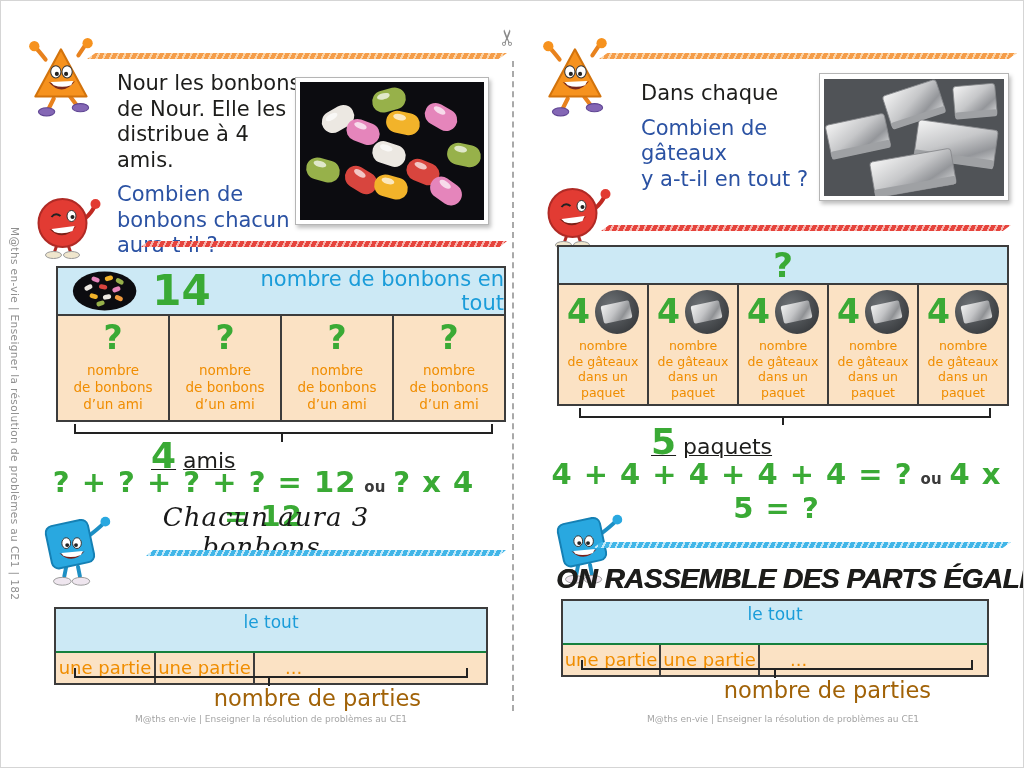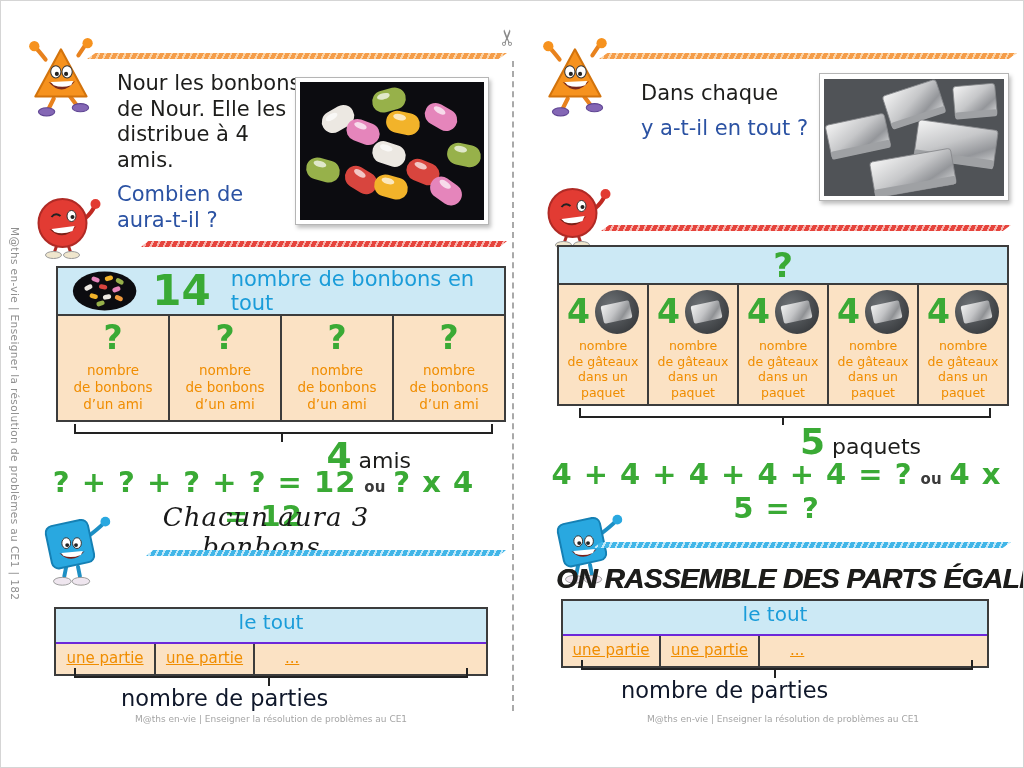--- a/index.html
+++ b/index.html
@@ -46,41 +46,41 @@
   .cell-label.l4{font-size:12.5px;line-height:15.5px;margin-top:2px;}
   .cake-circle{position:relative;display:inline-block;width:44px;height:44px;border-radius:50%;
                background:radial-gradient(circle at 35% 35%,#6e7276,#3b3e41 75%);overflow:hidden;}
   .cake-circle::after{content:"";position:absolute;left:7px;top:13px;width:29px;height:18px;border-radius:2px;
                background:linear-gradient(135deg,#f2f2f2,#c2c3c5 45%,#8f9194 72%,#dcdddd);transform:rotate(-12deg);}
 
   
   .bracket{position:absolute;height:8px;border-left:2px solid #222;border-right:2px solid #222;border-bottom:2px solid #222;box-sizing:content-box;}
   .btick{position:absolute;width:2px;background:#222;}
 
-  .count{position:absolute;text-align:right;}
+  .count{position:absolute;text-align:left;text-decoration:underline;}
   .count-num{font-size:36px;font-weight:bold;color:#3aaa35;}
   .count-word{font-size:22px;color:#1d1d1b;margin-left:7px;}
 
   .equation{position:absolute;text-align:center;font-weight:bold;color:#3aaa35;}
   .eq-main{font-size:29px;letter-spacing:1px;}
   .eq-or{font-size:15px;color:#3a3a3a;margin:0 8px;font-weight:600;}
 
   .answer{position:absolute;text-align:center;font-family:"DejaVu Serif",serif;font-style:italic;
           font-size:26px;letter-spacing:1px;color:#191919;}
 
   .rule-title{position:absolute;font-family:"Liberation Sans",sans-serif;font-weight:bold;font-style:italic;
           color:#1d1d1b;letter-spacing:-0.5px;text-shadow:.6px 0 #1d1d1b;white-space:nowrap;}
 
-  .g-header{height:35px;background:#cce9f5;border-bottom:2px solid #6d28d9;text-align:center;
-            font-size:20px;color:#1a9cd9;line-height:27px;box-sizing:border-box;}
+  .g-header{height:44px;background:#cce9f5;border-bottom:2px solid #15803d;text-align:center;
+            font-size:17px;color:#1a9cd9;line-height:27px;box-sizing:border-box;}
   .g-row{display:flex;height:30px;}
-  .g-cell{border-right:2px solid #3c3c3c;text-align:center;font-size:15px;color:#f08d00;line-height:29px;box-sizing:border-box;text-decoration:underline;}
+  .g-cell{border-right:2px solid #3c3c3c;text-align:center;font-size:18px;color:#f08d00;line-height:29px;box-sizing:border-box;}
   .g-cell.rest{flex:1;border-right:none;text-align:left;padding-left:30px;}
 
-  .parties{position:absolute;text-align:left;font-size:22.5px;color:#0f172a;}
+  .parties{position:absolute;text-align:right;font-size:22.5px;color:#a16207;}
   .footer{position:absolute;width:340px;text-align:center;font-size:9px;color:#a5a5a5;}
 
   .mascot{position:absolute;}
 </style>
 </head>
 <body>
 
 <div id="canvas">
 
   <div class="spine">M@ths en-vie | Enseigner la résolution de problèmes au CE1 | 182</div>
@@ -108,20 +108,21 @@
     </svg>
   </div>
   <div class="hline orange" style="left:86px;top:52px;width:420px;"></div>
 
   <div class="problem" style="left:116px;top:70px;width:185px;">
     <div>Nour les bonbons</div>
     <div>de Nour. Elle les</div>
     <div>distribue à 4 amis.</div>
     <div class="question">
       <div>Combien de</div>
+      <div>bonbons chacun</div>
       <div>aura-t-il ?</div>
     </div>
   </div>
 
   <div class="photo" style="left:294px;top:76px;width:194px;height:148px;">
     <div class="candy-field">
         <span class="candy" style="left: 72px; top: 7px; background: rgb(151, 177, 74); transform: rotate(-15deg);"></span>
         <span class="candy" style="left: 21px; top: 26px; background: rgb(236, 232, 226); transform: rotate(-30deg);"></span>
         <span class="candy" style="left: 124px; top: 24px; background: rgb(229, 133, 187); transform: rotate(30deg);"></span>
         <span class="candy" style="left: 46px; top: 39px; background: rgb(229, 133, 187); transform: rotate(20deg);"></span>
@@ -165,21 +166,21 @@
           <rect x="14" y="17" width="9" height="5" rx="2.5" fill="#ece8e2" transform="rotate(-25 18 19)"></rect>
           <rect x="30" y="16" width="9" height="5" rx="2.5" fill="#d8453e" transform="rotate(10 34 18)"></rect>
           <rect x="44" y="19" width="9" height="5" rx="2.5" fill="#e585bb" transform="rotate(-20 48 21)"></rect>
           <rect x="20" y="26" width="9" height="5" rx="2.5" fill="#f2b32a" transform="rotate(15 24 28)"></rect>
           <rect x="34" y="27" width="9" height="5" rx="2.5" fill="#ece8e2" transform="rotate(-10 38 29)"></rect>
           <rect x="47" y="28" width="9" height="5" rx="2.5" fill="#f09a3e" transform="rotate(25 51 30)"></rect>
           <rect x="27" y="34" width="9" height="5" rx="2.5" fill="#97b14a" transform="rotate(-18 31 36)"></rect>
         </g>
       </svg>
       <span class="hdr-num" style="margin-left:14px;">14</span>
-      <span class="hdr-label" style="margin-left:20px;">nombre de bonbons en tout</span>
+      <span class="hdr-label" style="margin-left:20px;text-align:right;">nombre de bonbons en tout</span>
     </div>
     <div class="bm-cells" style="height:104px;">
       <div class="bm-cell">
         <div class="cell-q">?</div>
         <div class="cell-label l3">
           <div>nombre</div>
             <div>de bonbons</div>
             <div>d’un ami</div>
         </div>
       </div>
@@ -273,20 +274,21 @@
       <circle cx="38" cy="36" r="2" fill="#222"></circle>
       <path d="M21,44 Q34,59 47,43 Q35,50 21,44 Z" fill="#7a2a1e"></path>
       <path d="M23,44 L45,43 L43,47 Q34,50 26,47 Z" fill="#fff"></path>
     </svg>
   </div>
   <div class="hline orange" style="left:598px;top:52px;width:418px;"></div>
 
   <div class="problem" style="left:640px;top:80px;width:200px;">
     <div>Dans chaque</div>
     <div class="question">
+      <div>Combien de gâteaux</div>
       <div>y a-t-il en tout ?</div>
     </div>
   </div>
 
   <div class="photo" style="left:818px;top:72px;width:190px;height:128px;">
     <div class="cake-field">
       <svg width="182" height="120" viewBox="0 0 182 118">
         <defs>
           <linearGradient id="silver" x1="0" y1="0" x2="1" y2="1">
             <stop offset="0" stop-color="#f4f4f4"></stop>

